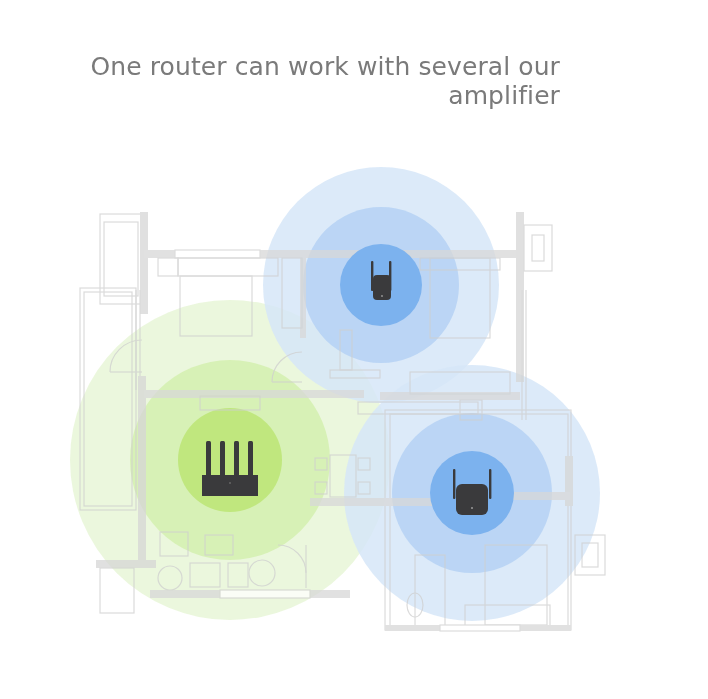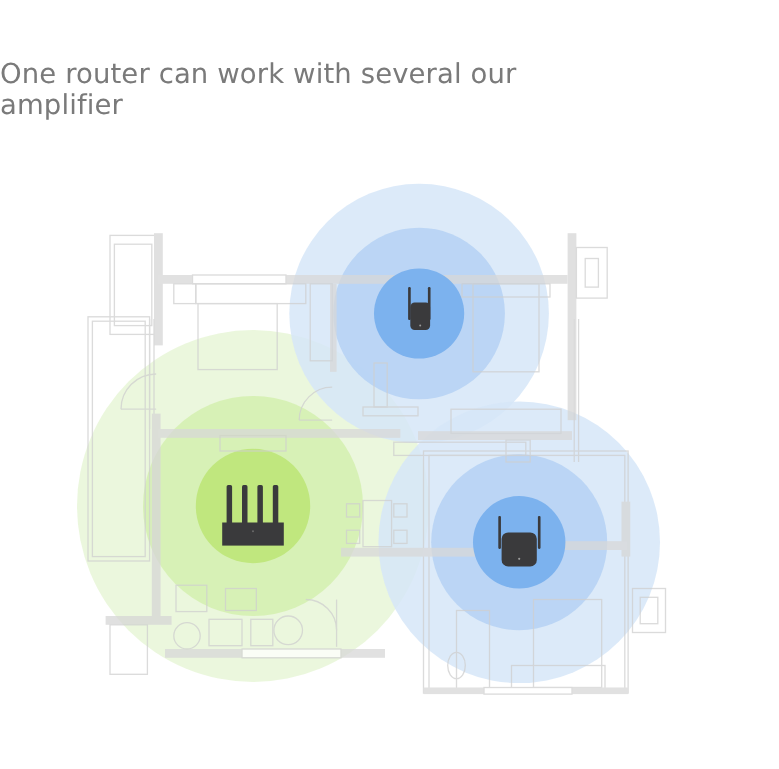--- a/index.html
+++ b/index.html
@@ -1,17 +1,17 @@
 <!DOCTYPE html>
 <html><head>
 <meta charset="utf-8">
 <style>
   html, body { margin:0; padding:0; background:#ffffff; }
   body { width:708px; height:699px; position:relative; overflow:hidden; font-family:"DejaVu Sans", sans-serif; }
-  .title { position:absolute; left:0; top:52px; width:560px; text-align:left; font-size:25px; color:#7a7a7a; letter-spacing:0.1px; font-family:"DejaVu Sans", sans-serif; font-weight:normal; }
+  .title { position:absolute; left:0; top:52px; width:560px; text-align:right; font-size:25px; color:#7a7a7a; letter-spacing:0.1px; font-family:"DejaVu Sans", sans-serif; font-weight:normal; }
   svg.scene { position:absolute; left:0; top:0; }
 </style>
 </head>
 <body>
 
 <div class="title">One router can work with several our amplifier</div>
 
 <svg class="scene" width="708" height="699" viewBox="0 0 708 699">
 
   <g>

